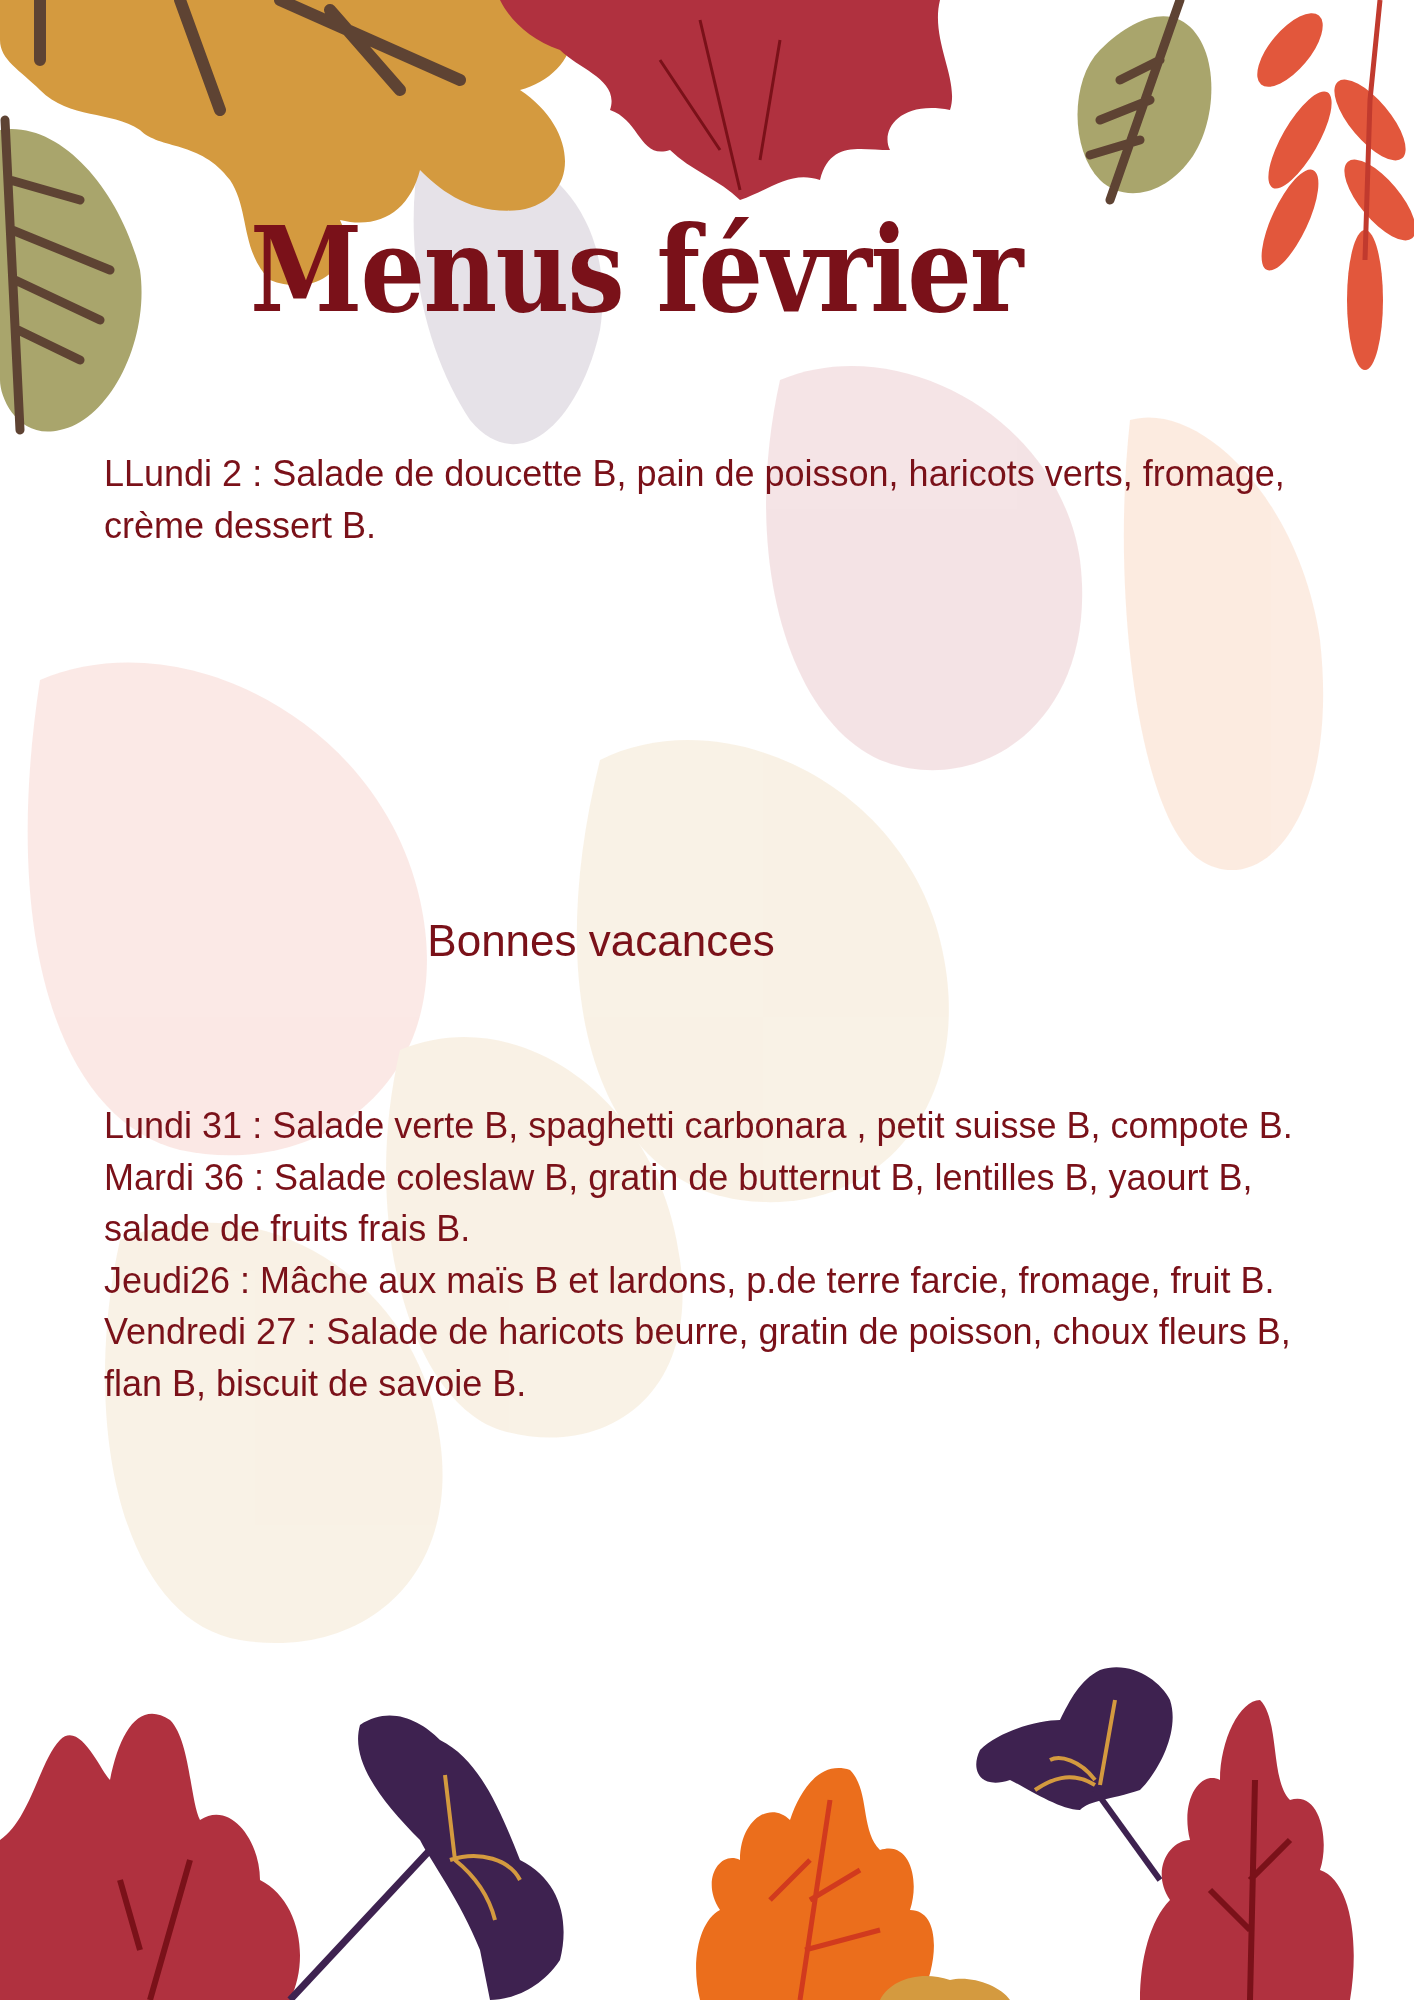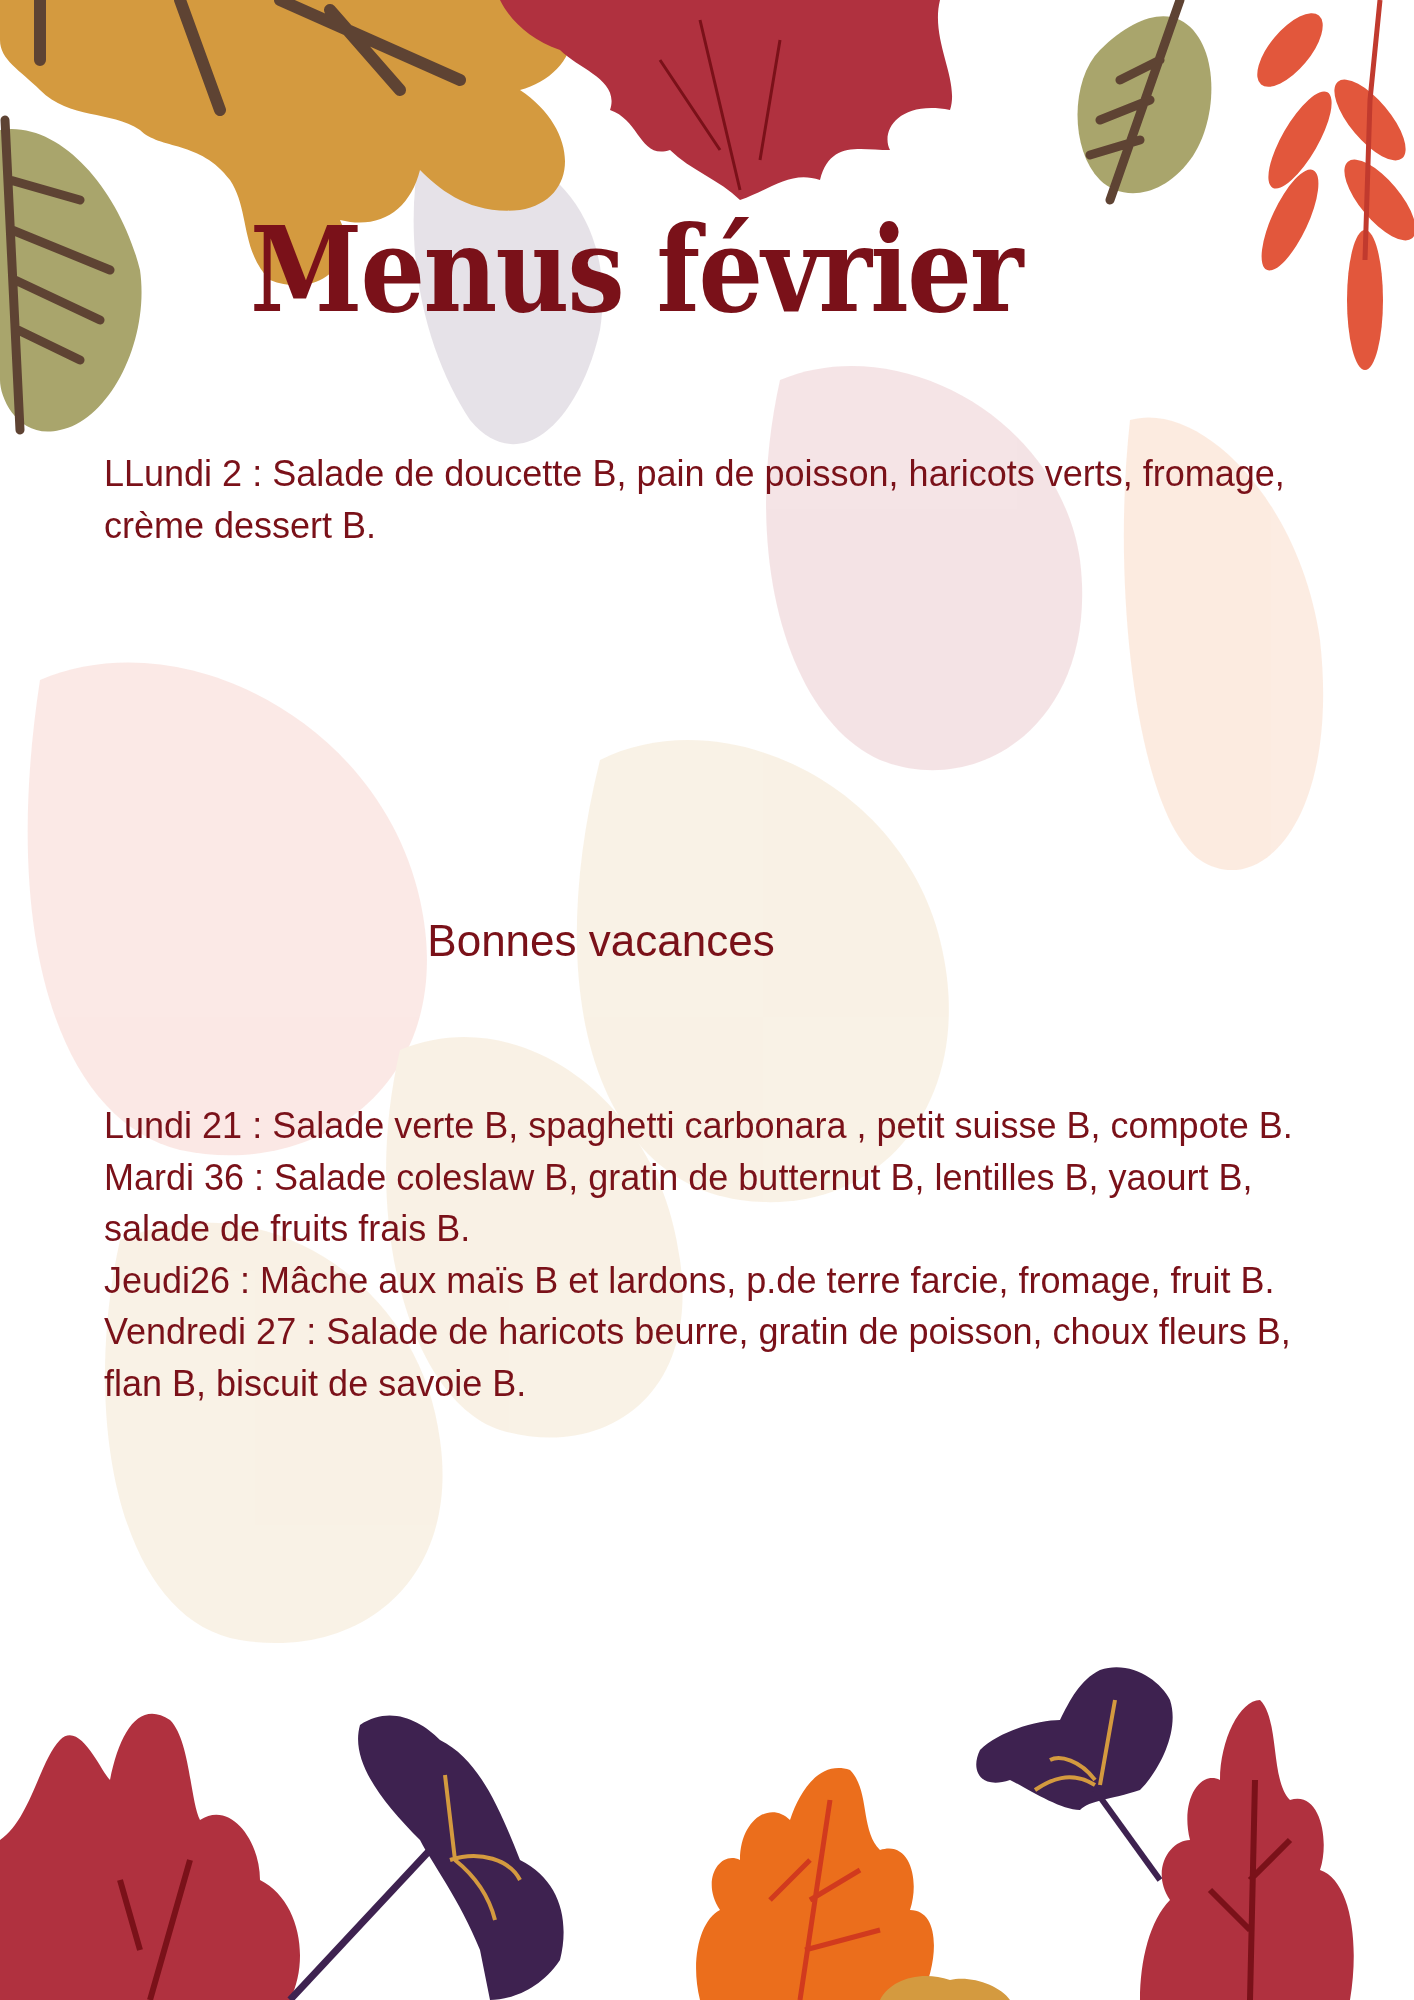--- a/index.html
+++ b/index.html
@@ -73,18 +73,18 @@
 <div class="content">
   <div class="title">Menus février</div>
 
   <div class="menu-block block1">
     <p>LLundi 2 : Salade de doucette B, pain de poisson, haricots verts, fromage, crème dessert B.</p>
   </div>
 
   <div class="vacances">Bonnes vacances</div>
 
   <div class="menu-block block2">
-    <p>Lundi 21 : Salade verte B, spaghetti carbonara , petit suisse B, compote B.</p>
+    <p>Lundi 31 : Salade verte B, spaghetti carbonara , petit suisse B, compote B.</p>
     <p>Mardi 36 : Salade coleslaw B, gratin de butternut B, lentilles B, yaourt B, salade de fruits frais B.</p>
     <p>Jeudi26 : Mâche aux maïs B et lardons, p.de terre farcie, fromage, fruit B.</p>
     <p>Vendredi 27 : Salade de haricots beurre, gratin de poisson, choux fleurs B, flan B, biscuit de savoie B.</p>
   </div>
 </div>
 
 </body></html>

